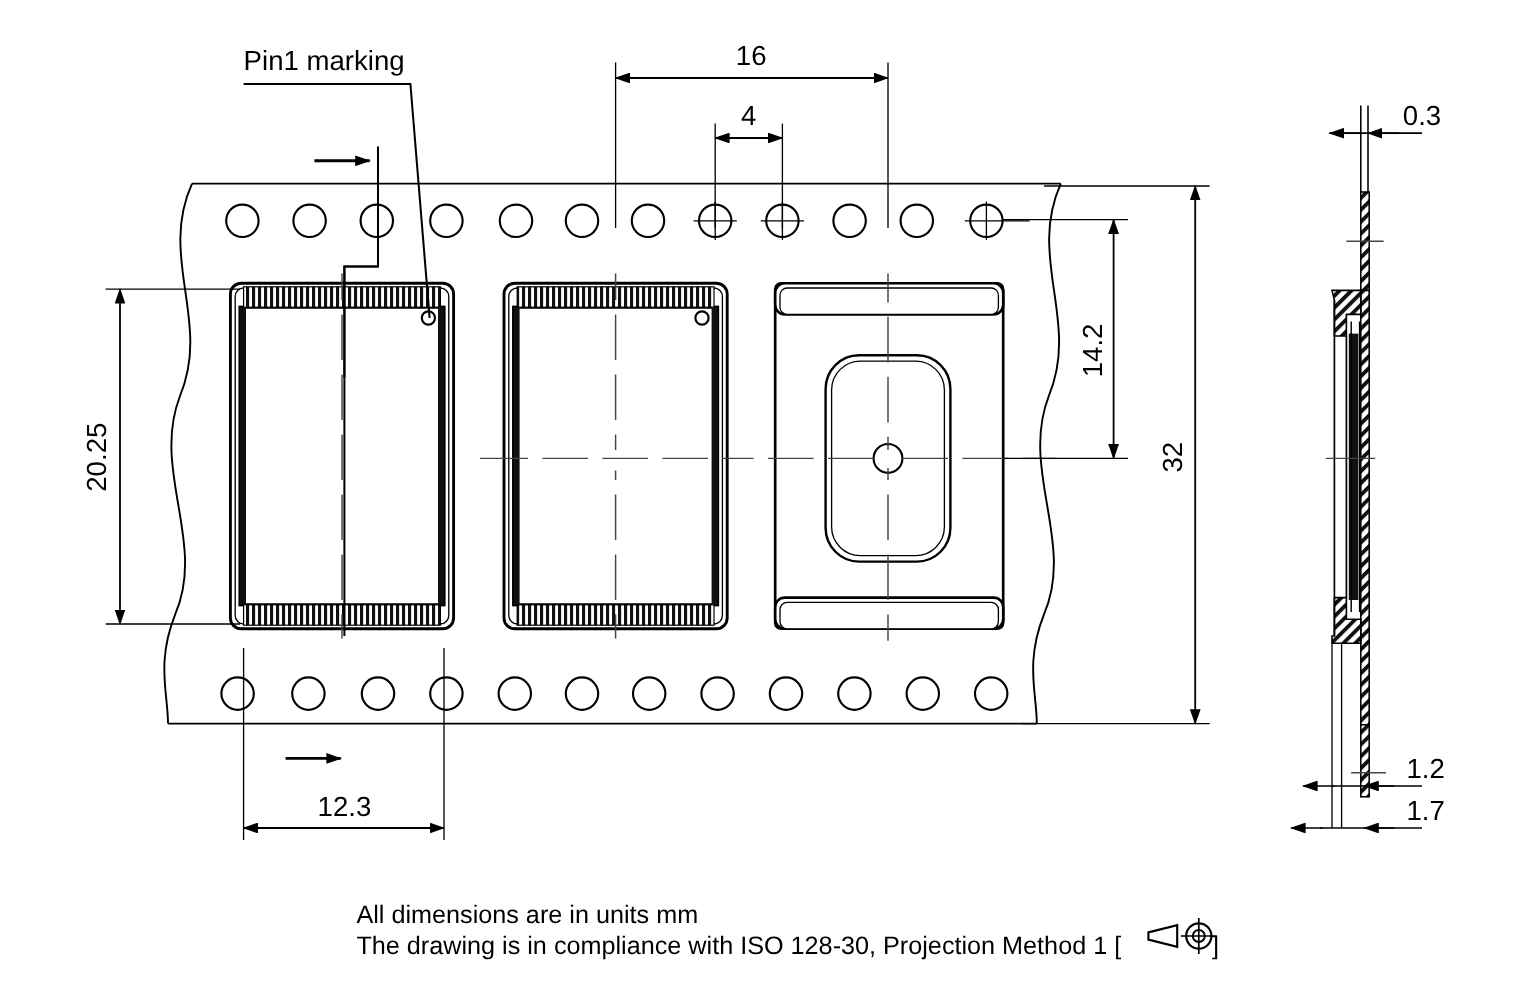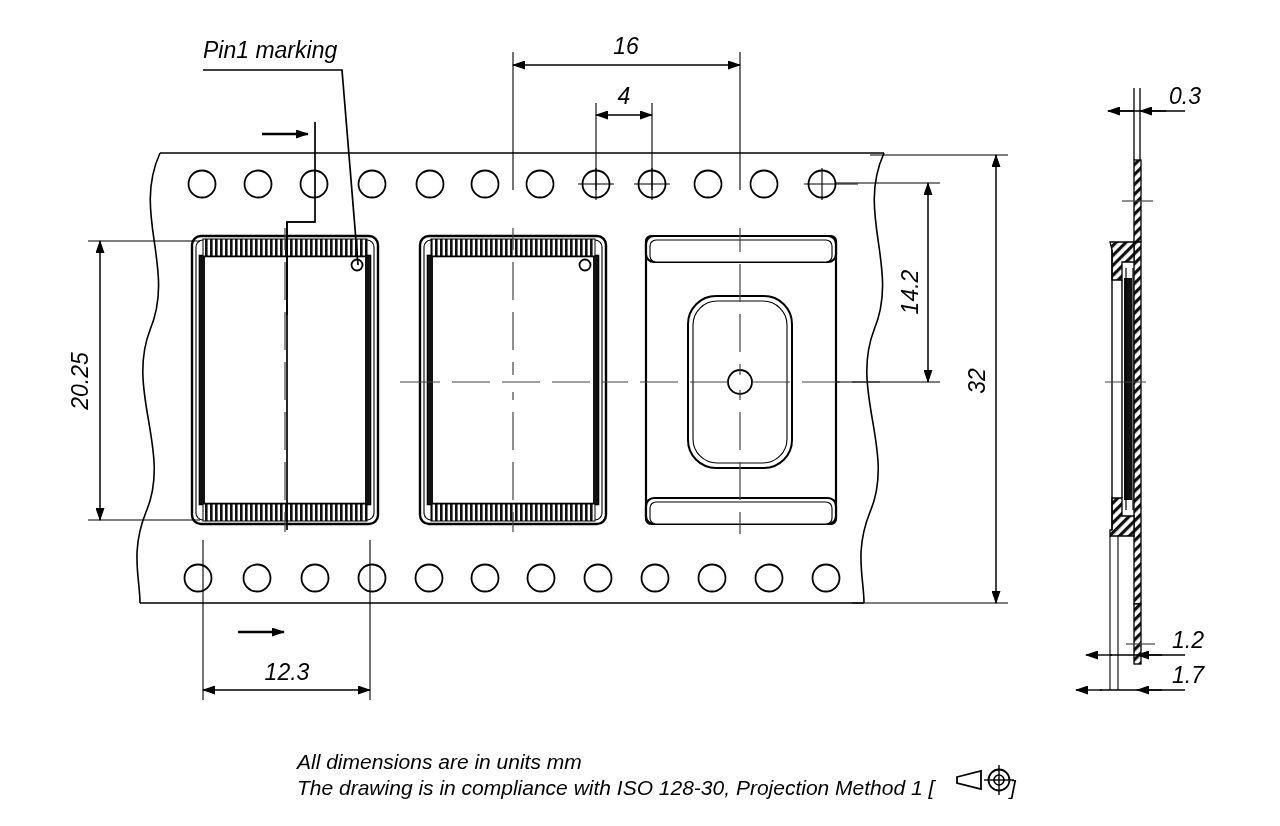--- a/index.html
+++ b/index.html
@@ -14,21 +14,20 @@
     position: relative;
     font-family: "Liberation Sans", sans-serif;
     overflow: hidden;
   }
   #drawing-root {
     position: absolute;
     left: 0;
     top: 0;
     width: 1280px;
     height: 826px;
-    font-style: italic;
   }
   svg#cad {
     display: block;
     width: 1280px;
     height: 826px;
   }
   .dimtext {
     font-family: "Liberation Sans", sans-serif;
     font-size: 23px;
     fill: #000000;

